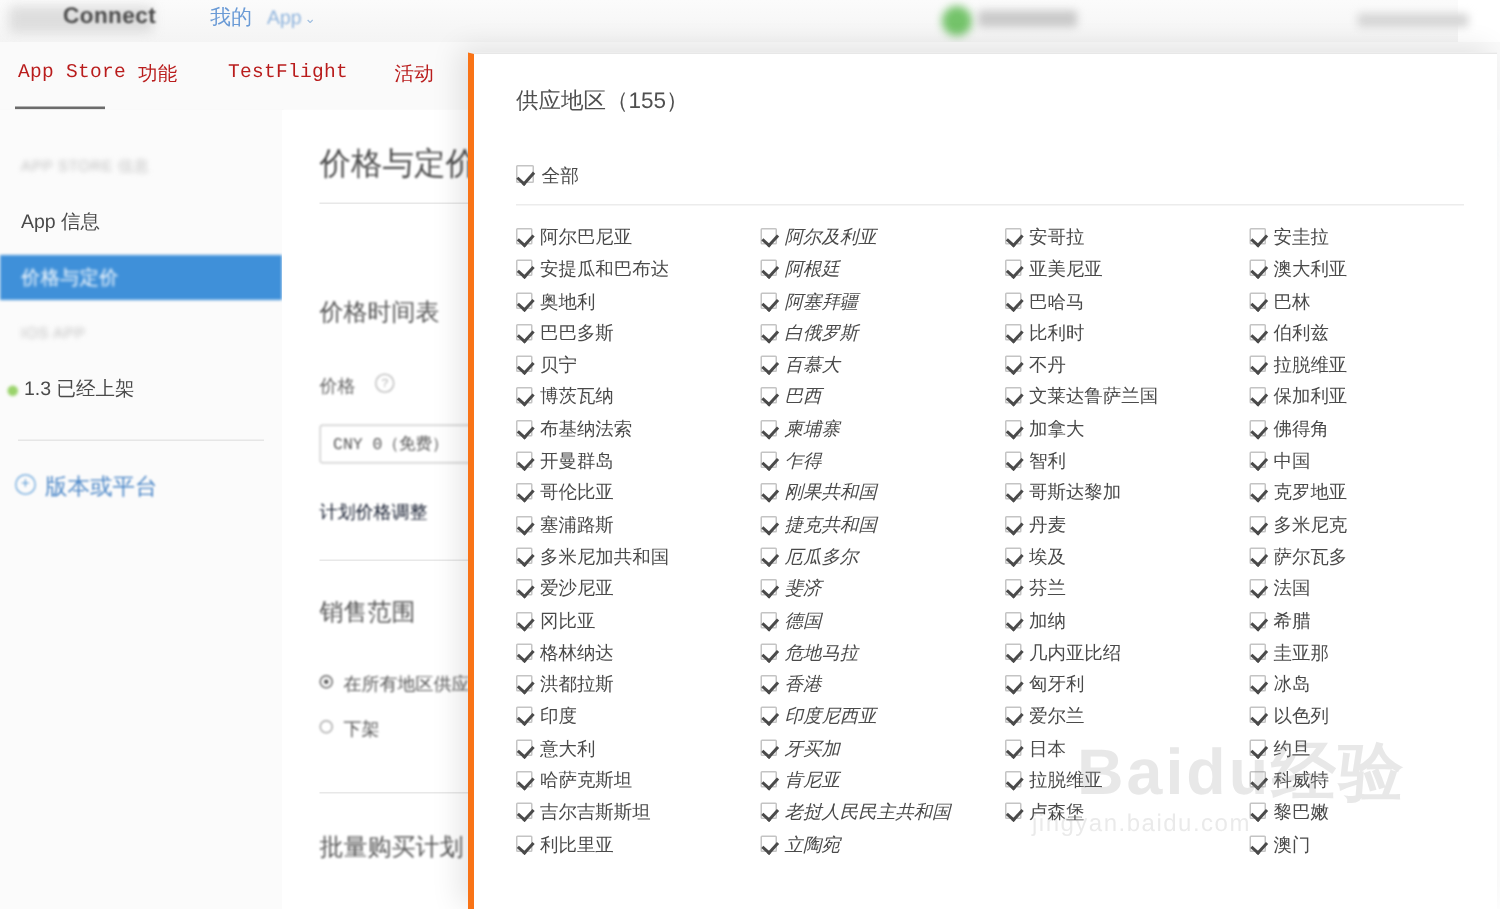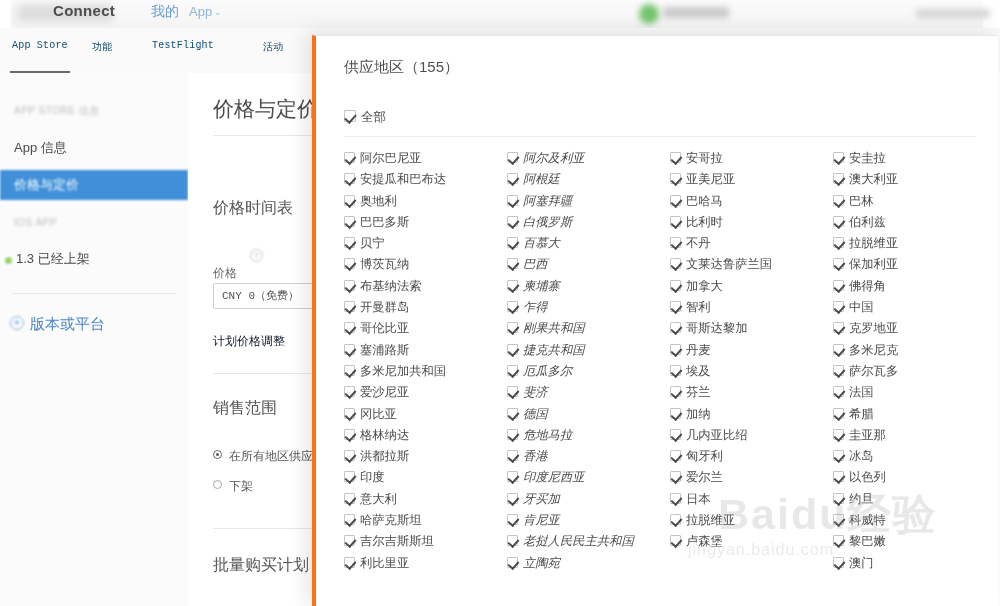--- a/index.html
+++ b/index.html
@@ -10,21 +10,20 @@
   }
   #app{position:absolute;inset:0;overflow:hidden;}
 
   
   .page-bg{position:absolute;inset:0;background:#ffffff;}
 
   .topbar{
     position:absolute;left:0;top:0;width:972px;height:28px;
     background:linear-gradient(#fbfbfb,#f4f4f4);
     border-bottom:1px solid #e4e4e4;
-    margin-left:11px;
   }
   .topbar-inner{position:relative;height:100%;}
   .brand-blur{
     position:absolute;left:6px;top:4px;width:96px;height:18px;
     background:#d9d9d9;filter:blur(4px);border-radius:2px;opacity:.85;
   }
   .brand-connect{
     position:absolute;left:42px;top:2px;font-size:15px;font-weight:bold;
     color:#4c4c4c;letter-spacing:.3px;filter:blur(.6px);
   }
@@ -48,21 +47,21 @@
   .acct-blur2{
     position:absolute;left:905px;top:9px;width:74px;height:9px;
     background:#d5d5d5;filter:blur(3px);border-radius:2px;
   }
 
   .tabsbar{
     position:absolute;left:0;top:28px;width:1000px;height:45px;
     background:#fafafa;border-bottom:1px solid #e0e0e0;
   }
   .tab{
-    position:absolute;top:12px;font-size:10px;color:#0c4a6e;
+    position:absolute;top:12px;font-size:13px;color:#b91c1c;
     font-family:"Liberation Mono","DejaVu Sans Mono",monospace;
     filter:blur(.45px);letter-spacing:.2px;white-space:nowrap;
   }
   .tab.cn{font-family:"Liberation Sans","DejaVu Sans",sans-serif;}
   .tab-underline{
     position:absolute;top:43px;left:-2px;width:60px;height:2px;background:#6b6b6b;
   }
 
   .content-wrap{position:absolute;left:0;top:73px;width:1000px;height:533px;background:#fff;}
 
@@ -227,21 +226,21 @@
         <div class="side-plus" style="left:10px;top:243px;">+</div>
         <div class="side-link" style="left:30px;top:242px;">版本或平台</div>
       </div>
 
       <div class="main">
         <div class="top-right-blur"></div>
         <div class="main-title">价格与定价</div>
         <div class="main-hr" style="top:62px;"></div>
 
         <div class="sec-title" style="top:125px;">价格时间表</div>
-        <div class="fld-label" style="top:192px;">价格</div>
+        <div class="fld-label" style="top:176px;">价格</div>
         <div class="help-ic" style="left:62px;top:176px;">?</div>
         <div class="price-box" style="top:210px;padding-left:22px;">
           <span>CNY 0（免费）</span>
         </div>
         <div class="main-link" style="top:260px;">计划价格调整</div>
         <div class="main-hr" style="top:300px;"></div>
 
         <div class="sec-title" style="top:325px;">销售范围</div>
         <div class="radio-row" style="top:375px;">
           <span class="radio on"></span>

